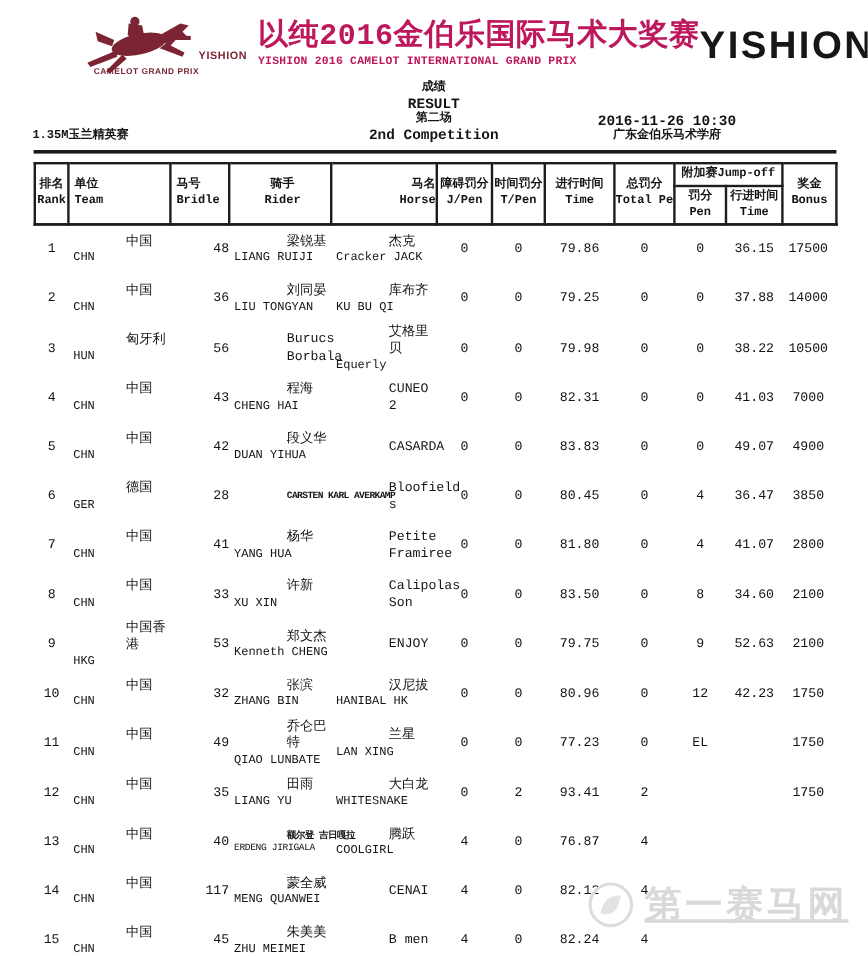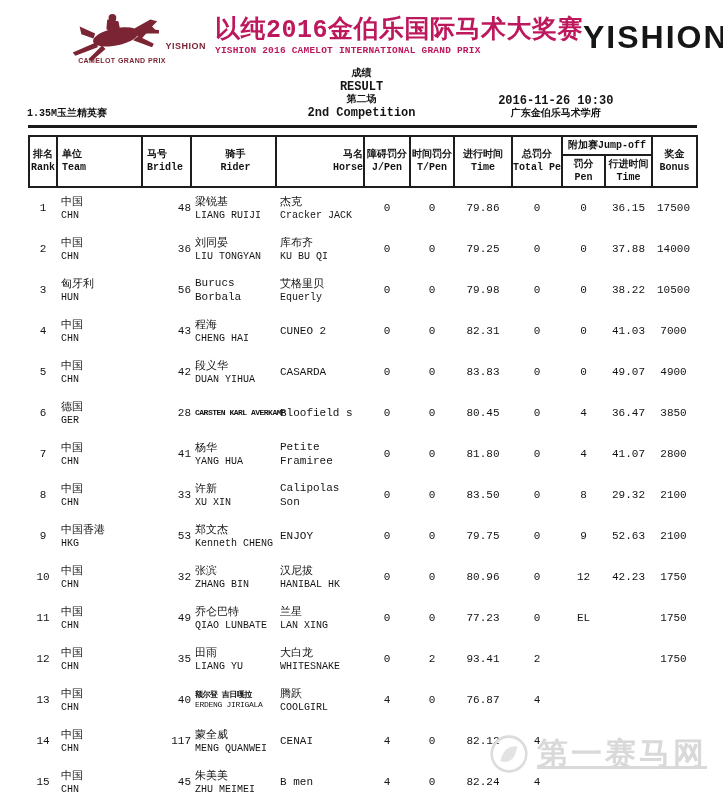--- a/index.html
+++ b/index.html
@@ -33,21 +33,21 @@
   .m-cn{font-size:10px;font-weight:bold;}
   .m-en{font-size:12px;font-weight:bold;}
   .rule{height:3px;background:#1a1a1a;margin:5px 26px 7px 28px;}
   
   table{border-collapse:collapse;table-layout:fixed;width:668px;margin-left:28px;}
   thead th{
     border:2px solid #1d1d1d;font-size:10px;font-weight:bold;line-height:1.3;
     padding:2px 0;text-align:center;overflow:hidden;white-space:nowrap;
   }
   tbody td{height:41px;vertical-align:middle;font-size:11px;padding:0;}
-  .l1{font-size:11px;line-height:1.3;}
+  .l1{font-size:11px;line-height:1.3;margin-left:44px;}
   .l2{font-size:10px;line-height:1.3;}
   .c-rank{text-align:center;}
   .c-team,.c-rider,.c-horse{text-align:left;padding-left:4px;}
   .c-bridle{text-align:right;padding-left:4px;}
   .c-num{text-align:center;}
   .c-bonus{text-align:center;padding-right:2px;}
   .c-rider.small .l1{font-size:8px;font-weight:bold;letter-spacing:-0.5px;white-space:nowrap;overflow:visible;}
   .c-rider.small .l2{font-size:8px;letter-spacing:-0.3px;white-space:nowrap;}
   
   .watermark{
@@ -318,21 +318,21 @@
     </td>
     <td class="c-horse">
       <div class="l1">Calipolas Son</div>
       <div class="l2"></div>
     </td>
     <td class="c-num">0</td>
     <td class="c-num">0</td>
     <td class="c-num">83.50</td>
     <td class="c-num">0</td>
     <td class="c-num">8</td>
-    <td class="c-num">29.32</td>
+    <td class="c-num">34.60</td>
     <td class="c-bonus">2100</td>
   </tr>
         <tr>
     <td class="c-rank">9</td>
     <td class="c-team">
       <div class="l1">中国香港</div>
       <div class="l2">HKG</div>
     </td>
     <td class="c-bridle">53</td>
     <td class="c-rider">

